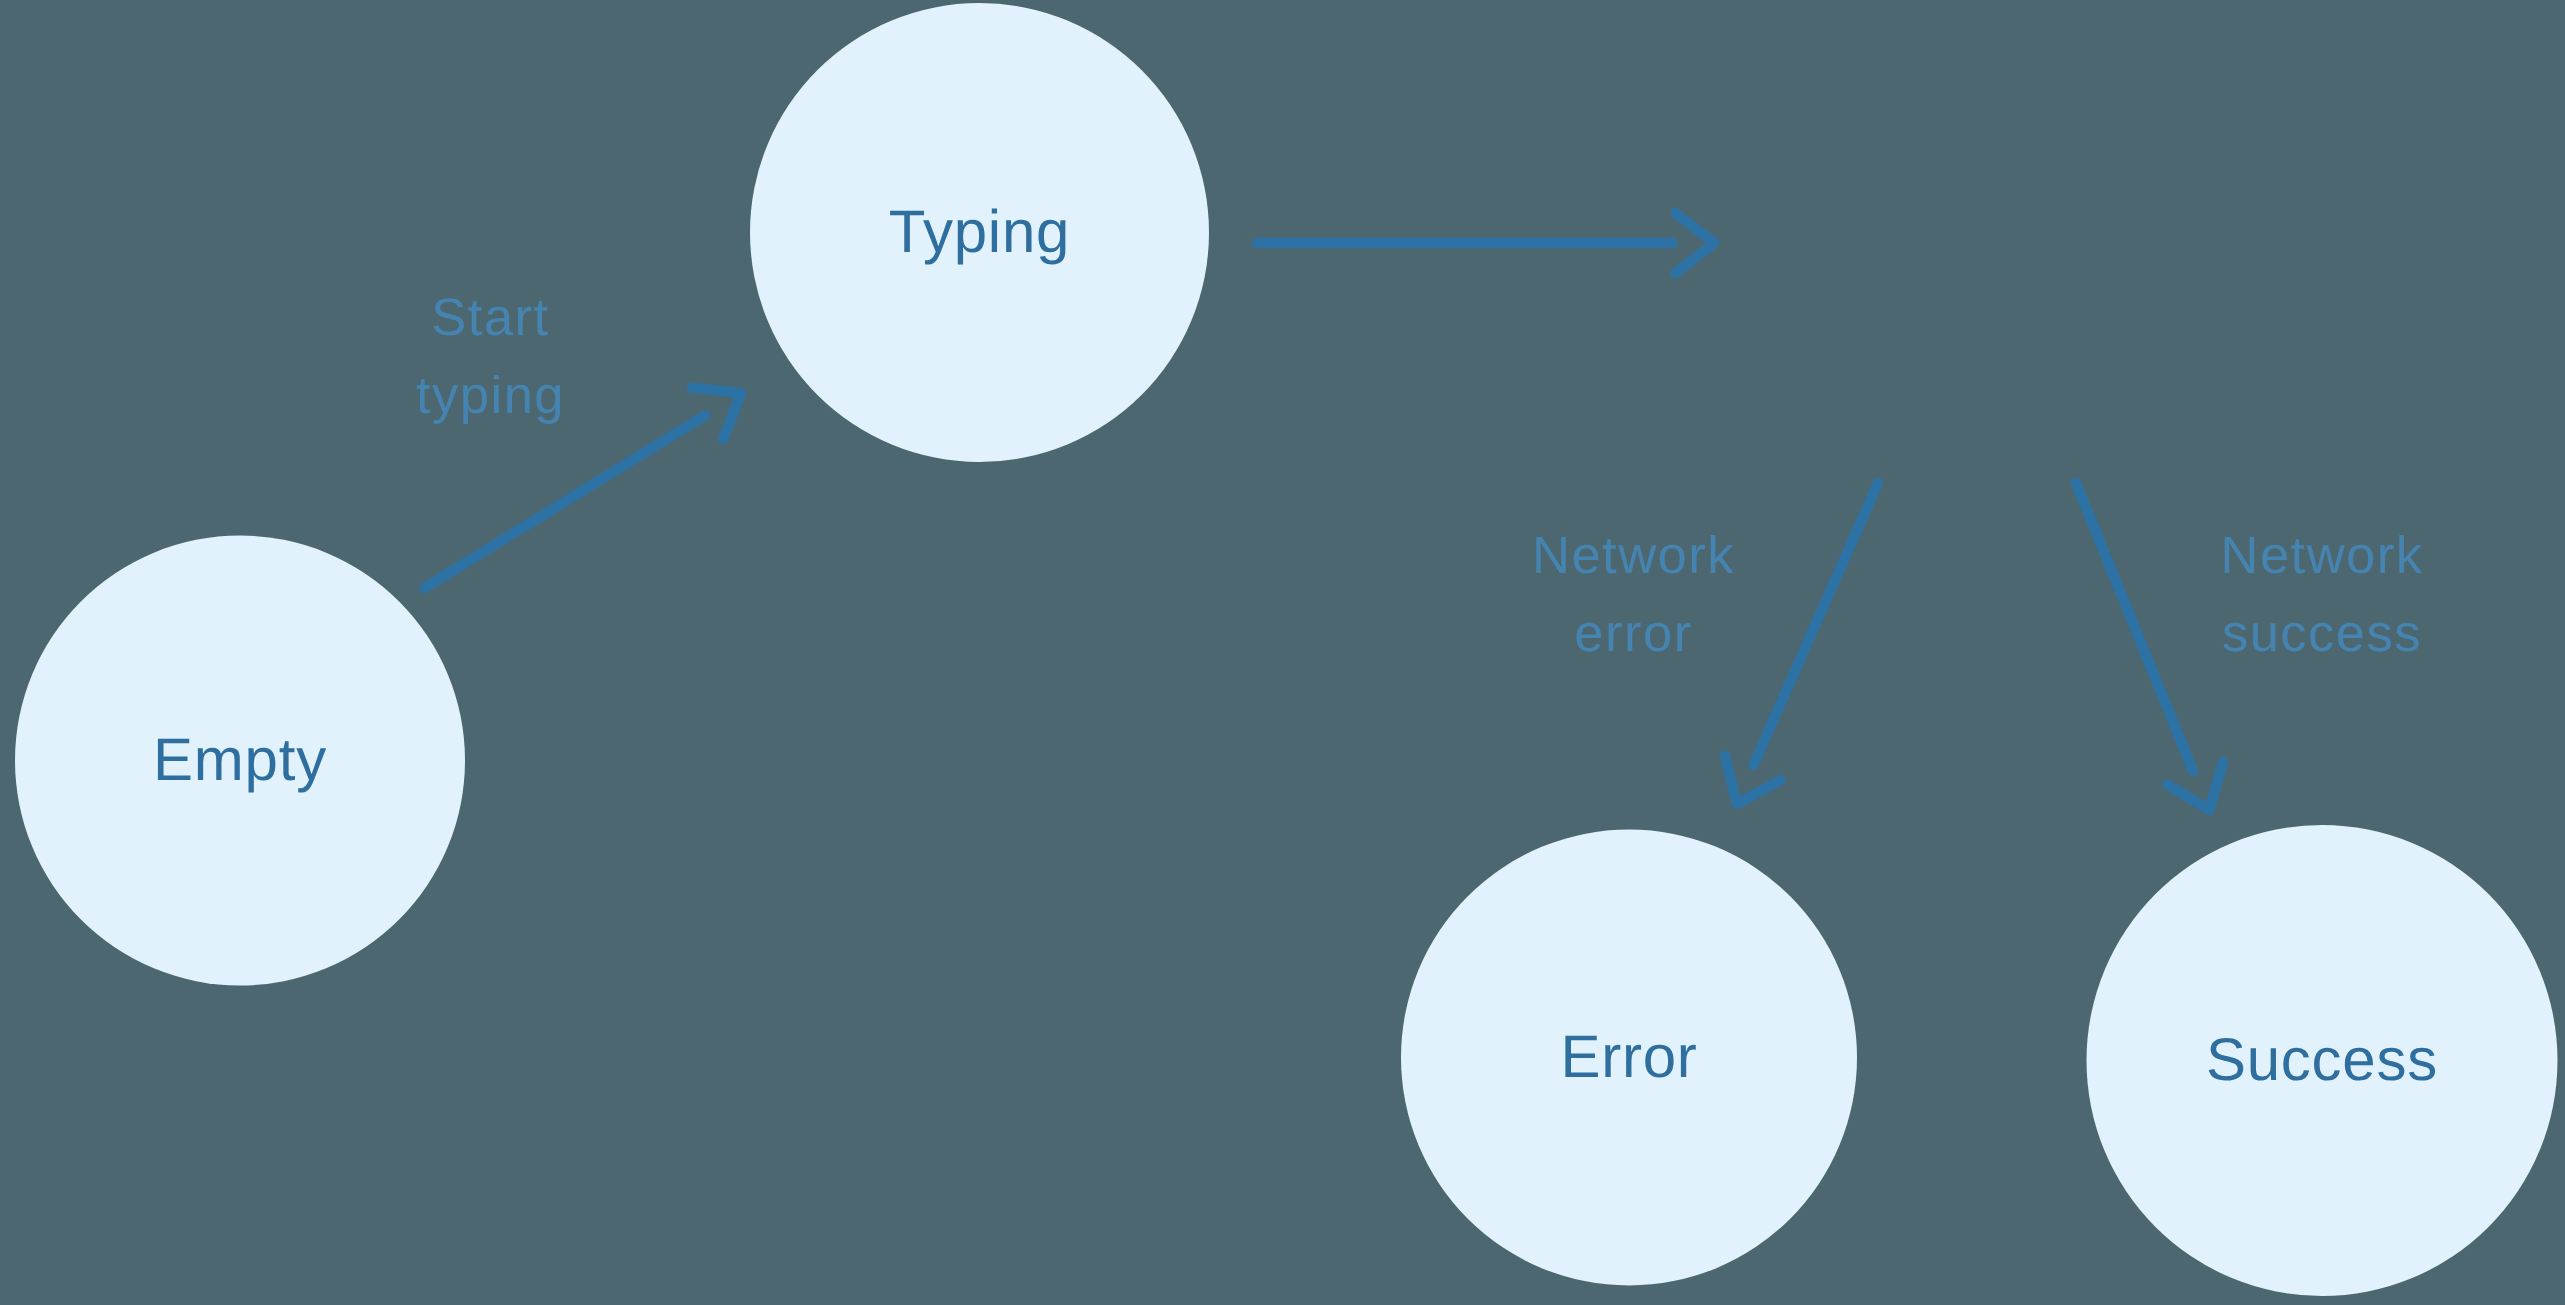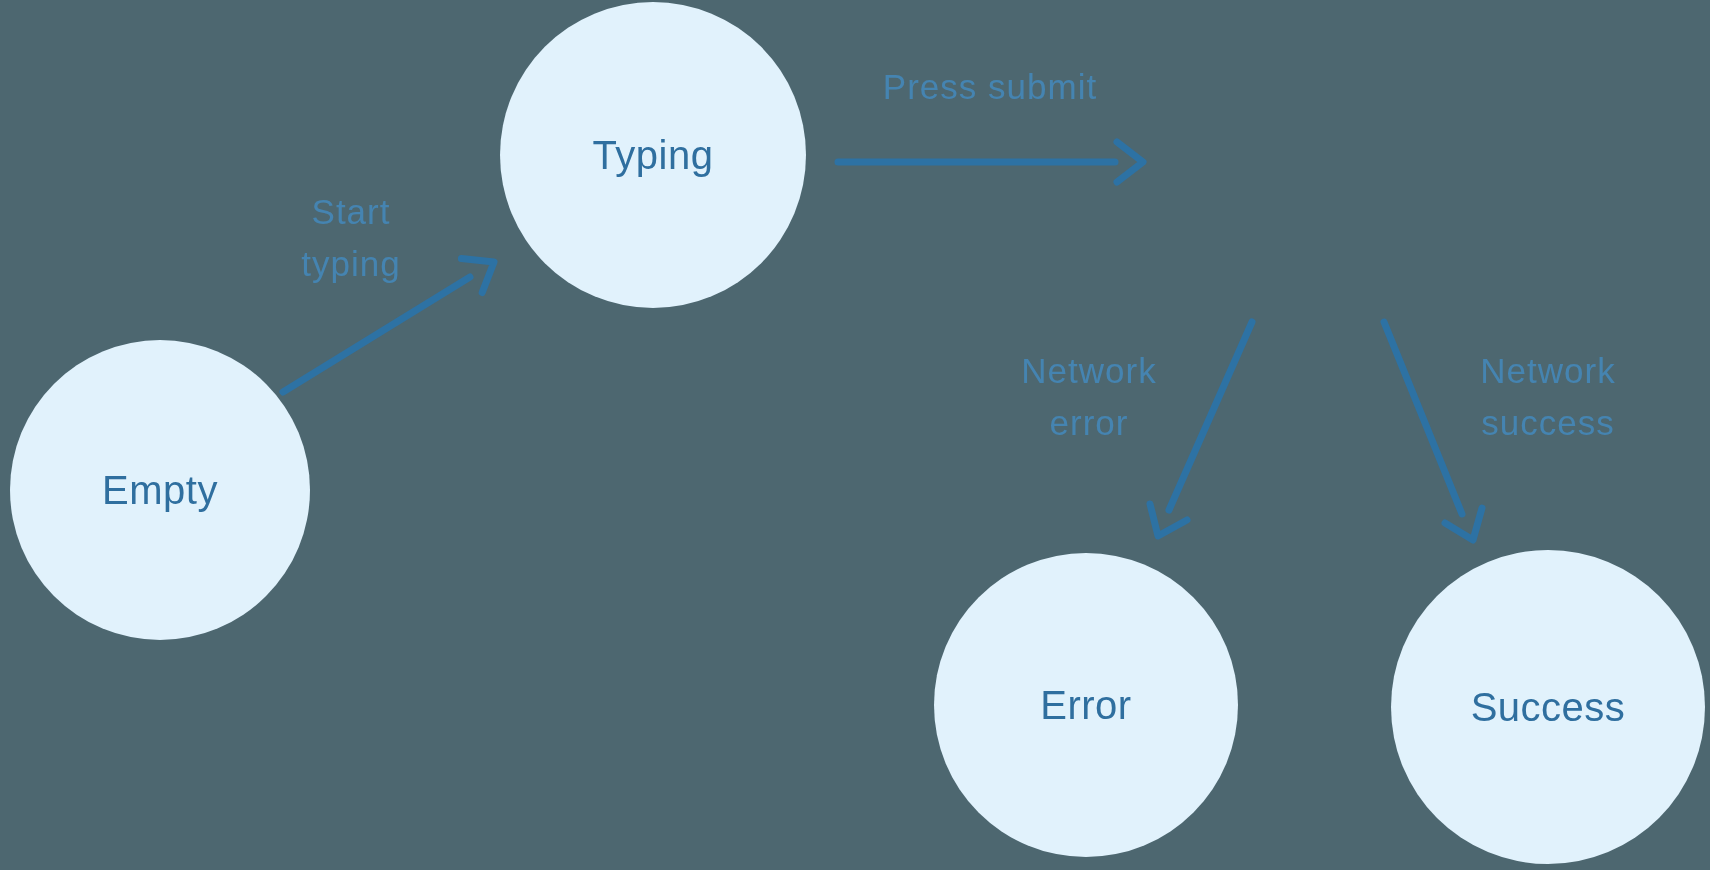--- a/index.html
+++ b/index.html
@@ -73,41 +73,40 @@
     <g>
       <line class="shaft" x1="1252" y1="322" x2="1169" y2="510"></line>
       <polyline class="head" points="1150,504 1158,536 1187,520"></polyline>
     </g>
     <g>
       <line class="shaft" x1="1384" y1="322" x2="1462" y2="514"></line>
       <polyline class="head" points="1445,523 1473,540 1482,508"></polyline>
     </g>
   </svg>
 
-  <div class="node" style="left:10px; top:340px; width:300px; height:300px;">
+  <div class="node" style="left:10px; top:357px; width:300px; height:300px;">
     <span class="node-label">Empty</span>
   </div>
 
   <div class="node" style="left:500px; top:2px; width:306px; height:306px;">
     <span class="node-label">Typing</span>
   </div>
 
 
   <div class="node" style="left:934px; top:553px; width:304px; height:304px;">
     <span class="node-label">Error</span>
   </div>
 
   <div class="node" style="left:1391px; top:550px; width:314px; height:314px;">
     <span class="node-label">Success</span>
   </div>
 
-  <div class="edge-label" style="left:327px; top:238px;margin-left:24px;">Start
+  <div class="edge-label" style="left:327px; top:238px;">Start
 typing</div>
 
-  <div class="edge-label" style="left:990px; top:87px;">Press submit</div>
 
   <div class="edge-label" style="left:1089px; top:397px;">Network
 error</div>
 
   <div class="edge-label" style="left:1548px; top:397px;">Network
 success</div>
 
 </div>
 
 </body></html>

